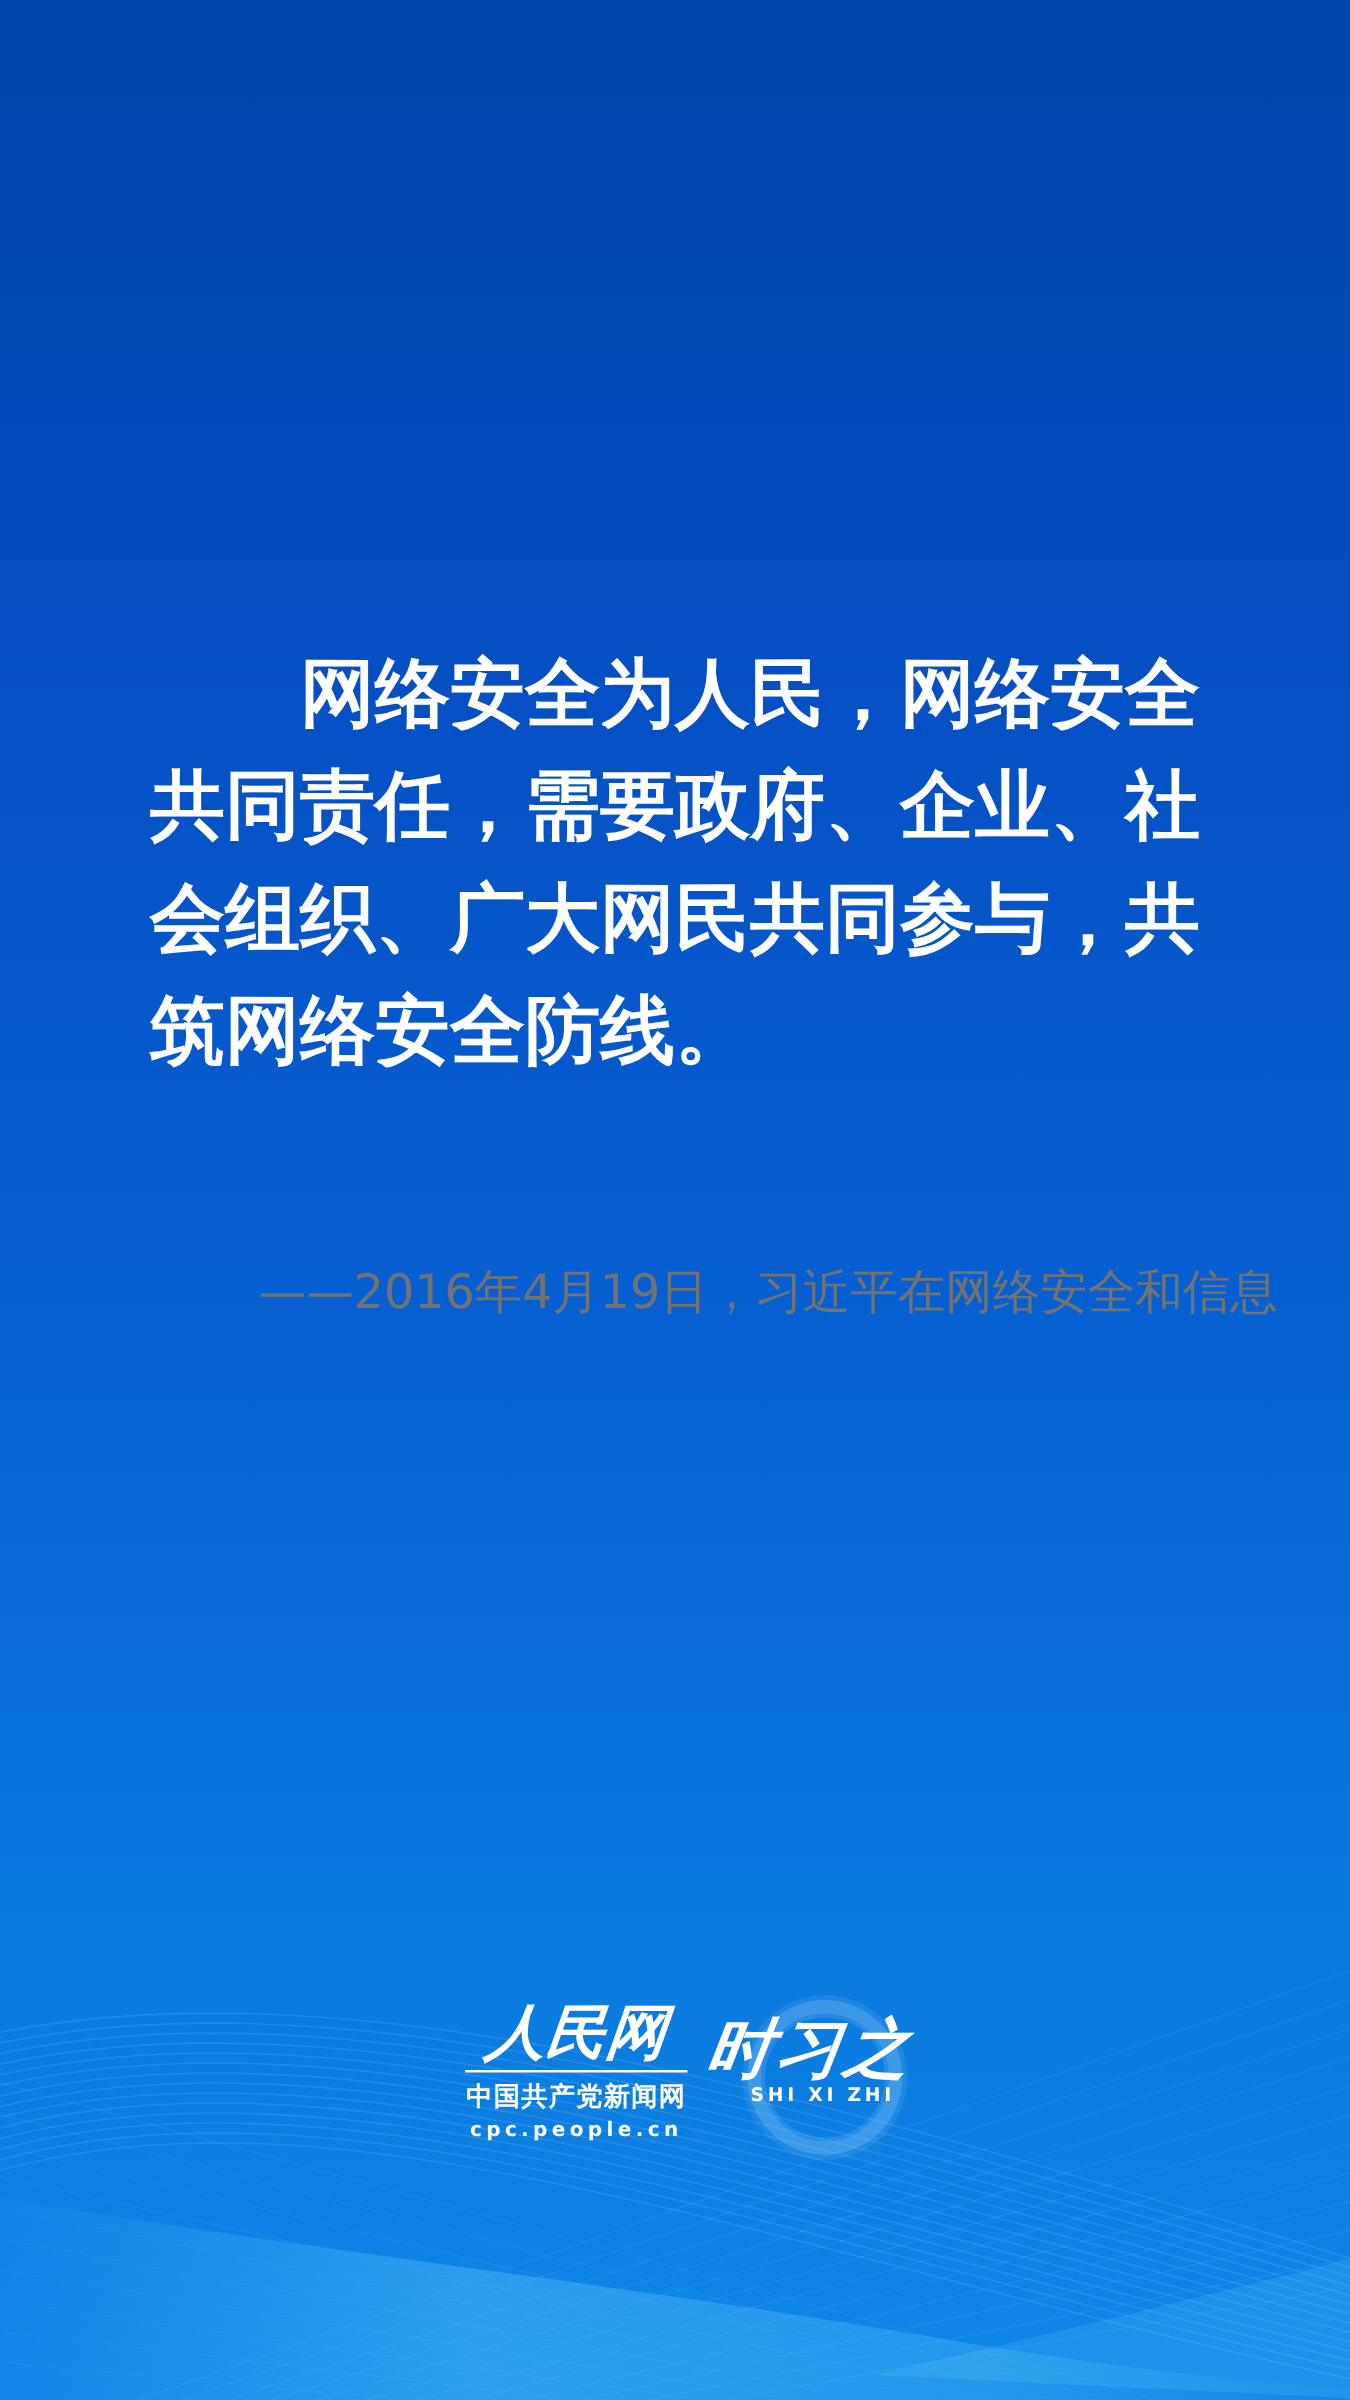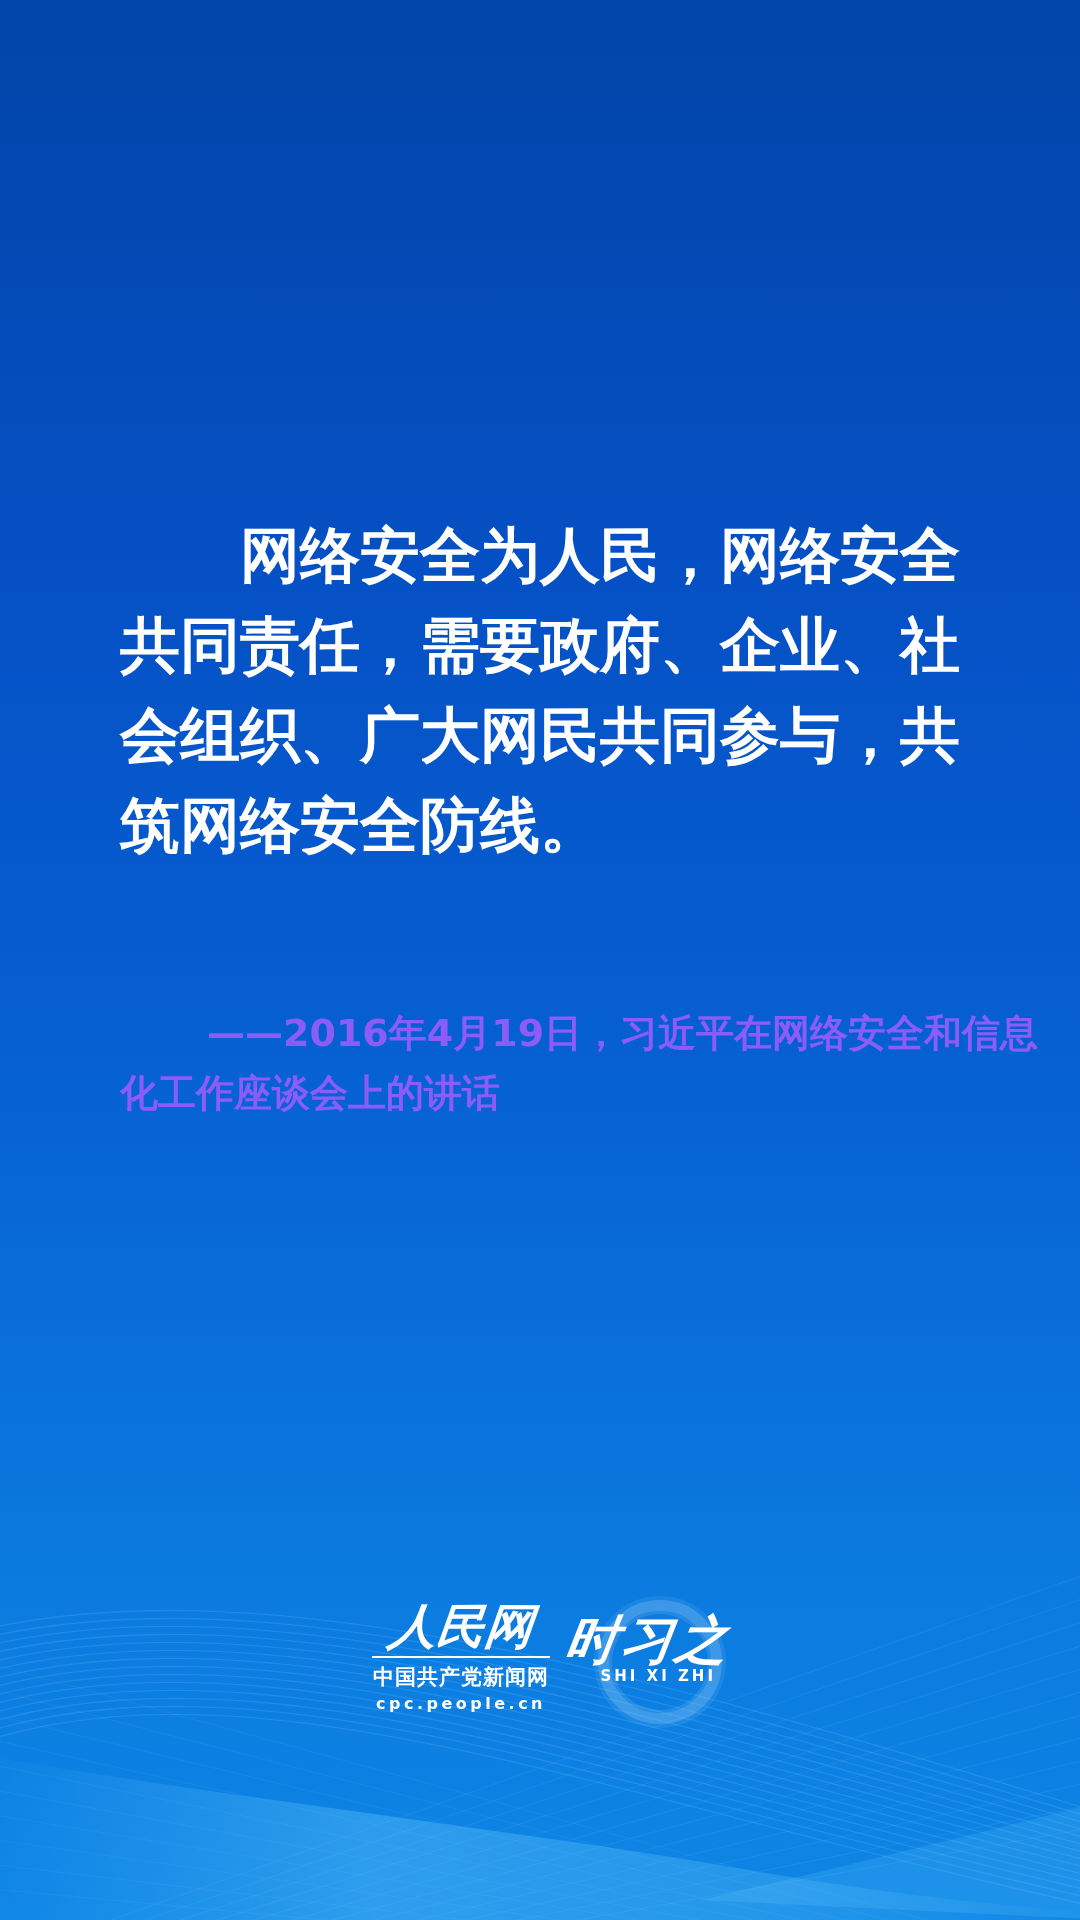--- a/index.html
+++ b/index.html
@@ -16,21 +16,21 @@
     position:absolute;left:120px;top:510px;width:840px;
     font-size:60px;line-height:90px;font-weight:700;color:#ffffff;
     letter-spacing:0;
   }
   .quote-line{text-align:justify;}
   .quote-line:not(:last-child){text-align-last:justify;}
   .quote-line:first-child{text-indent:2em;}
   
   .attribution{
     position:absolute;left:120px;top:1003px;width:840px;
-    font-size:38px;line-height:60px;font-weight:700;color:#8b5cf6;
+    font-size:38px;line-height:60px;font-weight:400;color:#737373;
   }
   .attr-line1{text-indent:87px;white-space:nowrap;}
   
   .logo-people{
     position:absolute;left:372px;top:1598px;width:178px;
     text-align:center;color:#ffffff;
   }
   .logo-people .script{
     font-size:48px;line-height:56px;font-weight:600;font-style:italic;
     transform:skewX(-6deg);
@@ -108,21 +108,20 @@
 
 <div class="quote">
     <div class="quote-line">网络安全为人民，网络安全</div>
     <div class="quote-line">共同责任，需要政府、企业、社</div>
     <div class="quote-line">会组织、广大网民共同参与，共</div>
     <div class="quote-line">筑网络安全防线。</div>
   </div>
 
 <div class="attribution">
   <div class="attr-line1">——2016年4月19日，习近平在网络安全和信息</div>
-  <div class="attr-line2">化工作座谈会上的讲话</div>
 </div>
 
 <div class="logo-people">
   <div class="script">人民网</div>
   <div class="divider"></div>
   <div class="site">中国共产党新闻网</div>
   <div class="domain">cpc.people.cn</div>
 </div>
 
 <div class="logo-sxz">

